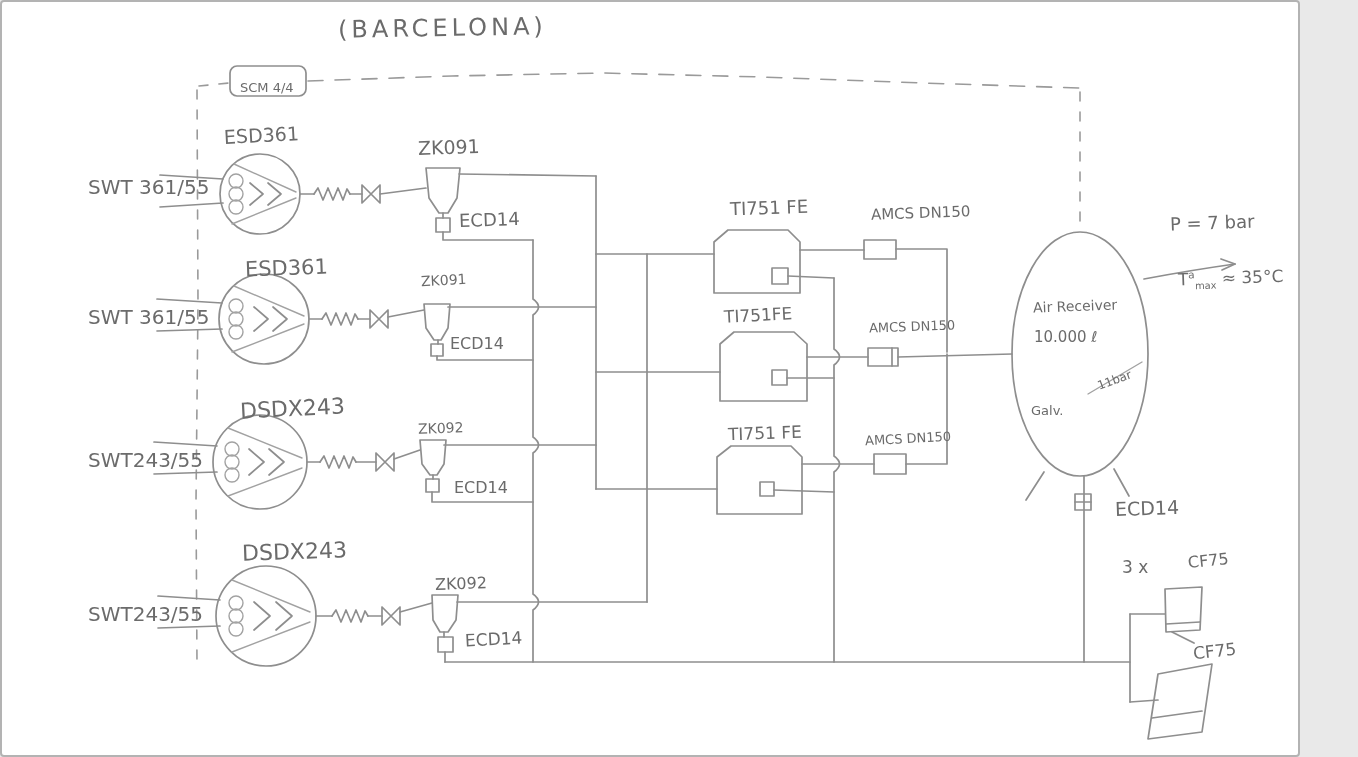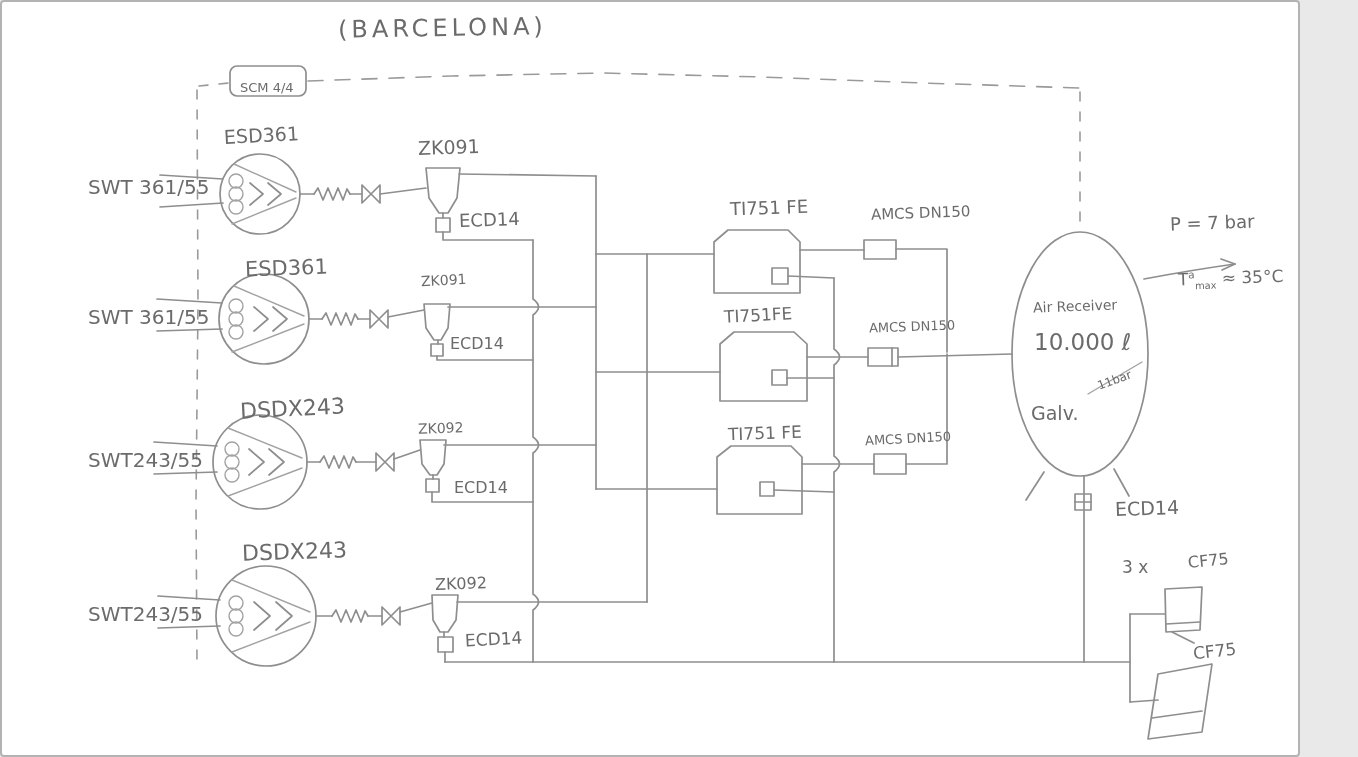--- a/index.html
+++ b/index.html
@@ -222,23 +222,23 @@
 
 <div class="lbl" style="left:728px;top:197px;font-size:18px;transform:rotate(-2deg);">TI751 FE</div>
 <div class="lbl" style="left:722px;top:305px;font-size:17px;transform:rotate(-3deg);">TI751FE</div>
 <div class="lbl" style="left:726px;top:423px;font-size:17px;transform:rotate(-2deg);">TI751 FE</div>
 
 <div class="lbl" style="left:869px;top:204px;font-size:15px;transform:rotate(-2deg);">AMCS DN150</div>
 <div class="lbl" style="left:867px;top:318px;font-size:13px;transform:rotate(-2deg);">AMCS DN150</div>
 <div class="lbl" style="left:863px;top:430px;font-size:13px;transform:rotate(-3deg);">AMCS DN150</div>
 
 <div class="lbl" style="left:1031px;top:297px;font-size:14px;transform:rotate(-2deg);">Air Receiver</div>
-<div class="lbl" style="left:1032px;top:328px;font-size:23px;text-align:center;">10.000 ℓ</div>
+<div class="lbl" style="left:1032px;top:328px;font-size:15px;text-align:center;">10.000 ℓ</div>
 <div class="lbl" style="left:1095px;top:372px;font-size:12px;transform:rotate(-20deg);">11bar</div>
-<div class="lbl" style="left:1029px;top:402px;font-size:19px;">Galv.</div>
+<div class="lbl" style="left:1029px;top:402px;font-size:13px;">Galv.</div>
 <div class="lbl" style="left:1113px;top:497px;font-size:19px;transform:rotate(-2deg);">ECD14</div>
 
 <div class="lbl" style="left:1168px;top:212px;font-size:18px;transform:rotate(-2deg);">P = 7 bar</div>
 <div class="lbl" style="left:1176px;top:266px;font-size:17px;transform:rotate(-2deg);">
   <span>T</span><sup>a</sup><sub>max</sub>
   <span>≈ 35°C</span>
 </div>
 
 <div class="lbl" style="left:1120px;top:557px;font-size:17px;">3 x</div>
 <div class="lbl" style="left:1186px;top:551px;font-size:16px;transform:rotate(-6deg);">CF75</div>

